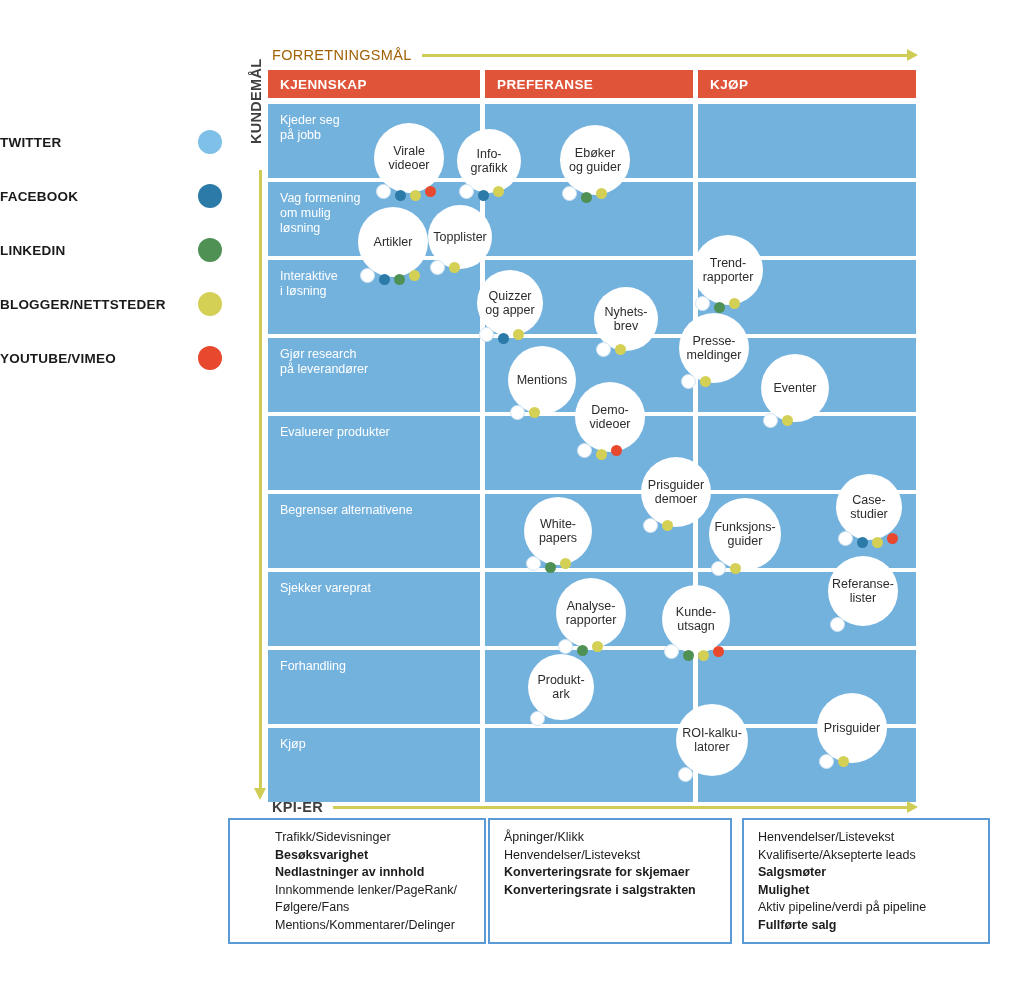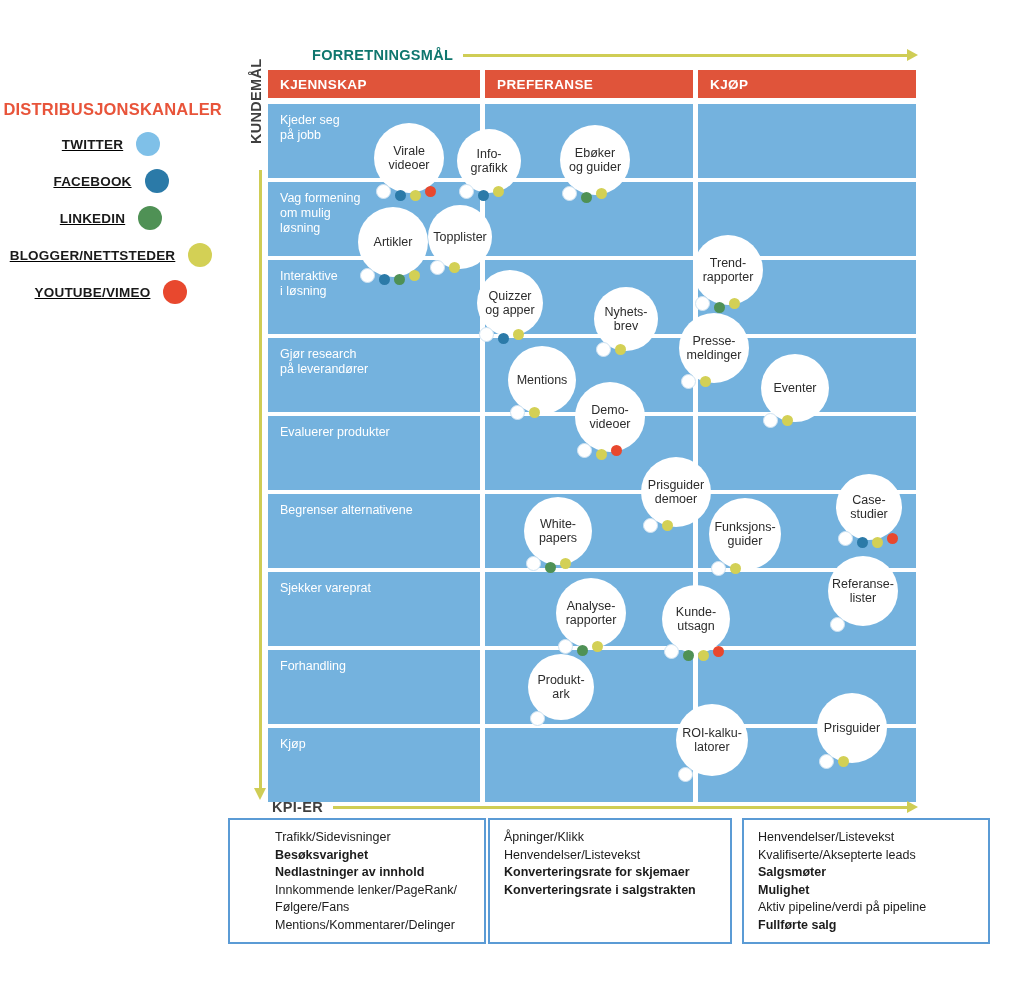--- a/index.html
+++ b/index.html
@@ -17,39 +17,37 @@
   #legend{left:0;top:100px;width:225px;}
   #legend-title{
     text-align:right;
     color:#e8543a;
     font-weight:bold;
     font-size:16.5px;
     letter-spacing:.2px;
     padding-right:3px;
   }
   .legend-row{
-    display:flex;align-items:center;justify-content:center;
-    margin-top:13px;
-    text-decoration:underline;
+    display:flex;align-items:center;justify-content:space-between;
+    margin-top:30px;
   }
   .legend-label{
     font-size:13.5px;font-weight:bold;color:#1a1a1a;
     letter-spacing:.2px;text-align:right;
   }
   .legend-dot{
     width:24px;height:24px;border-radius:50%;
     margin-left:13px;margin-right:3px;flex:0 0 auto;
   }
 
   
   #top-axis{left:272px;top:44px;width:646px;height:22px;display:flex;align-items:center;}
   #top-axis .ax-label{
-    font-size:14.5px;font-weight:bold;color:#0f766e;letter-spacing:.3px;
+    font-size:14.5px;font-weight:normal;color:#a16207;letter-spacing:.3px;
     white-space:nowrap;
-    margin-left:40px;
   }
   .arrow-h{position:relative;flex:1;height:12px;margin-left:10px;}
   .arrow-h .shaft{position:absolute;left:0;right:9px;top:5px;height:2.5px;background:#cfcd55;}
   .arrow-h .head{
     position:absolute;right:0;top:0;width:0;height:0;
     border-top:6px solid transparent;border-bottom:6px solid transparent;
     border-left:11px solid #cfcd55;
   }
 
   #bottom-axis{left:272px;top:796px;width:646px;height:22px;display:flex;align-items:center;}
@@ -103,21 +101,20 @@
     border:2px solid #5b9bd5;background:#ffffff;box-sizing:border-box;
     padding:9px 0 0 14px;
   }
   .kpi-line{font-size:12.5px;line-height:17.5px;color:#1c1c1c;}
   .kpi-line.b{font-weight:bold;}
 </style>
 </head>
 <body>
 
 <div class="abs" id="legend">
-  <div id="legend-title">DISTRIBUSJONSKANALER</div>
   <div id="legend-items">
       <div class="legend-row">
         <span class="legend-label">TWITTER</span>
         <span class="legend-dot" style="background: rgb(127, 192, 232);"></span>
       </div>
       <div class="legend-row">
         <span class="legend-label">FACEBOOK</span>
         <span class="legend-dot" style="background: rgb(43, 122, 168);"></span>
       </div>
       <div class="legend-row">

